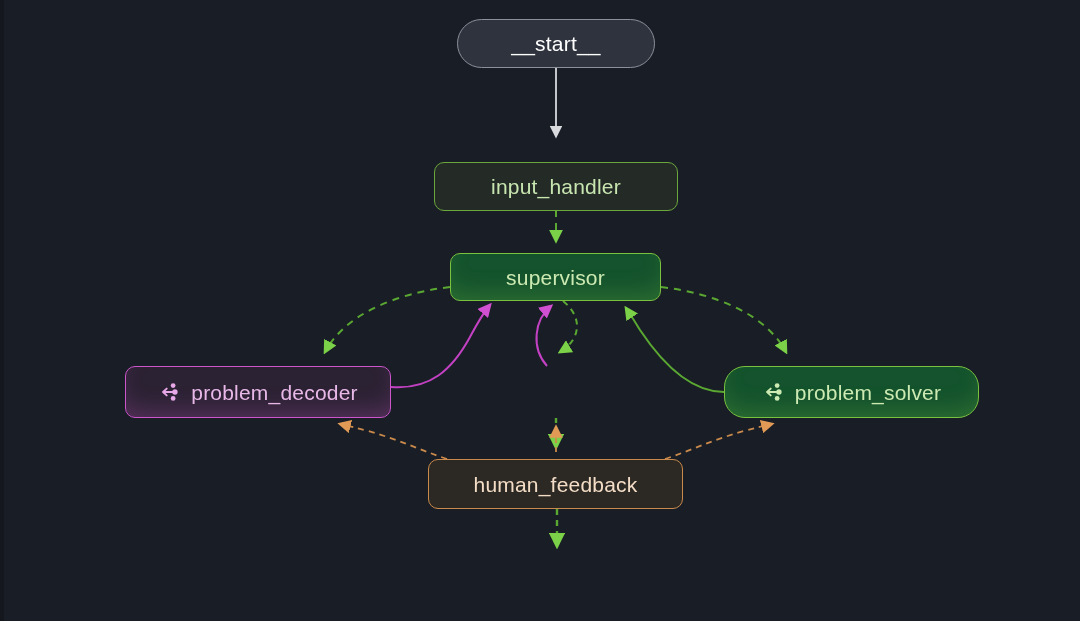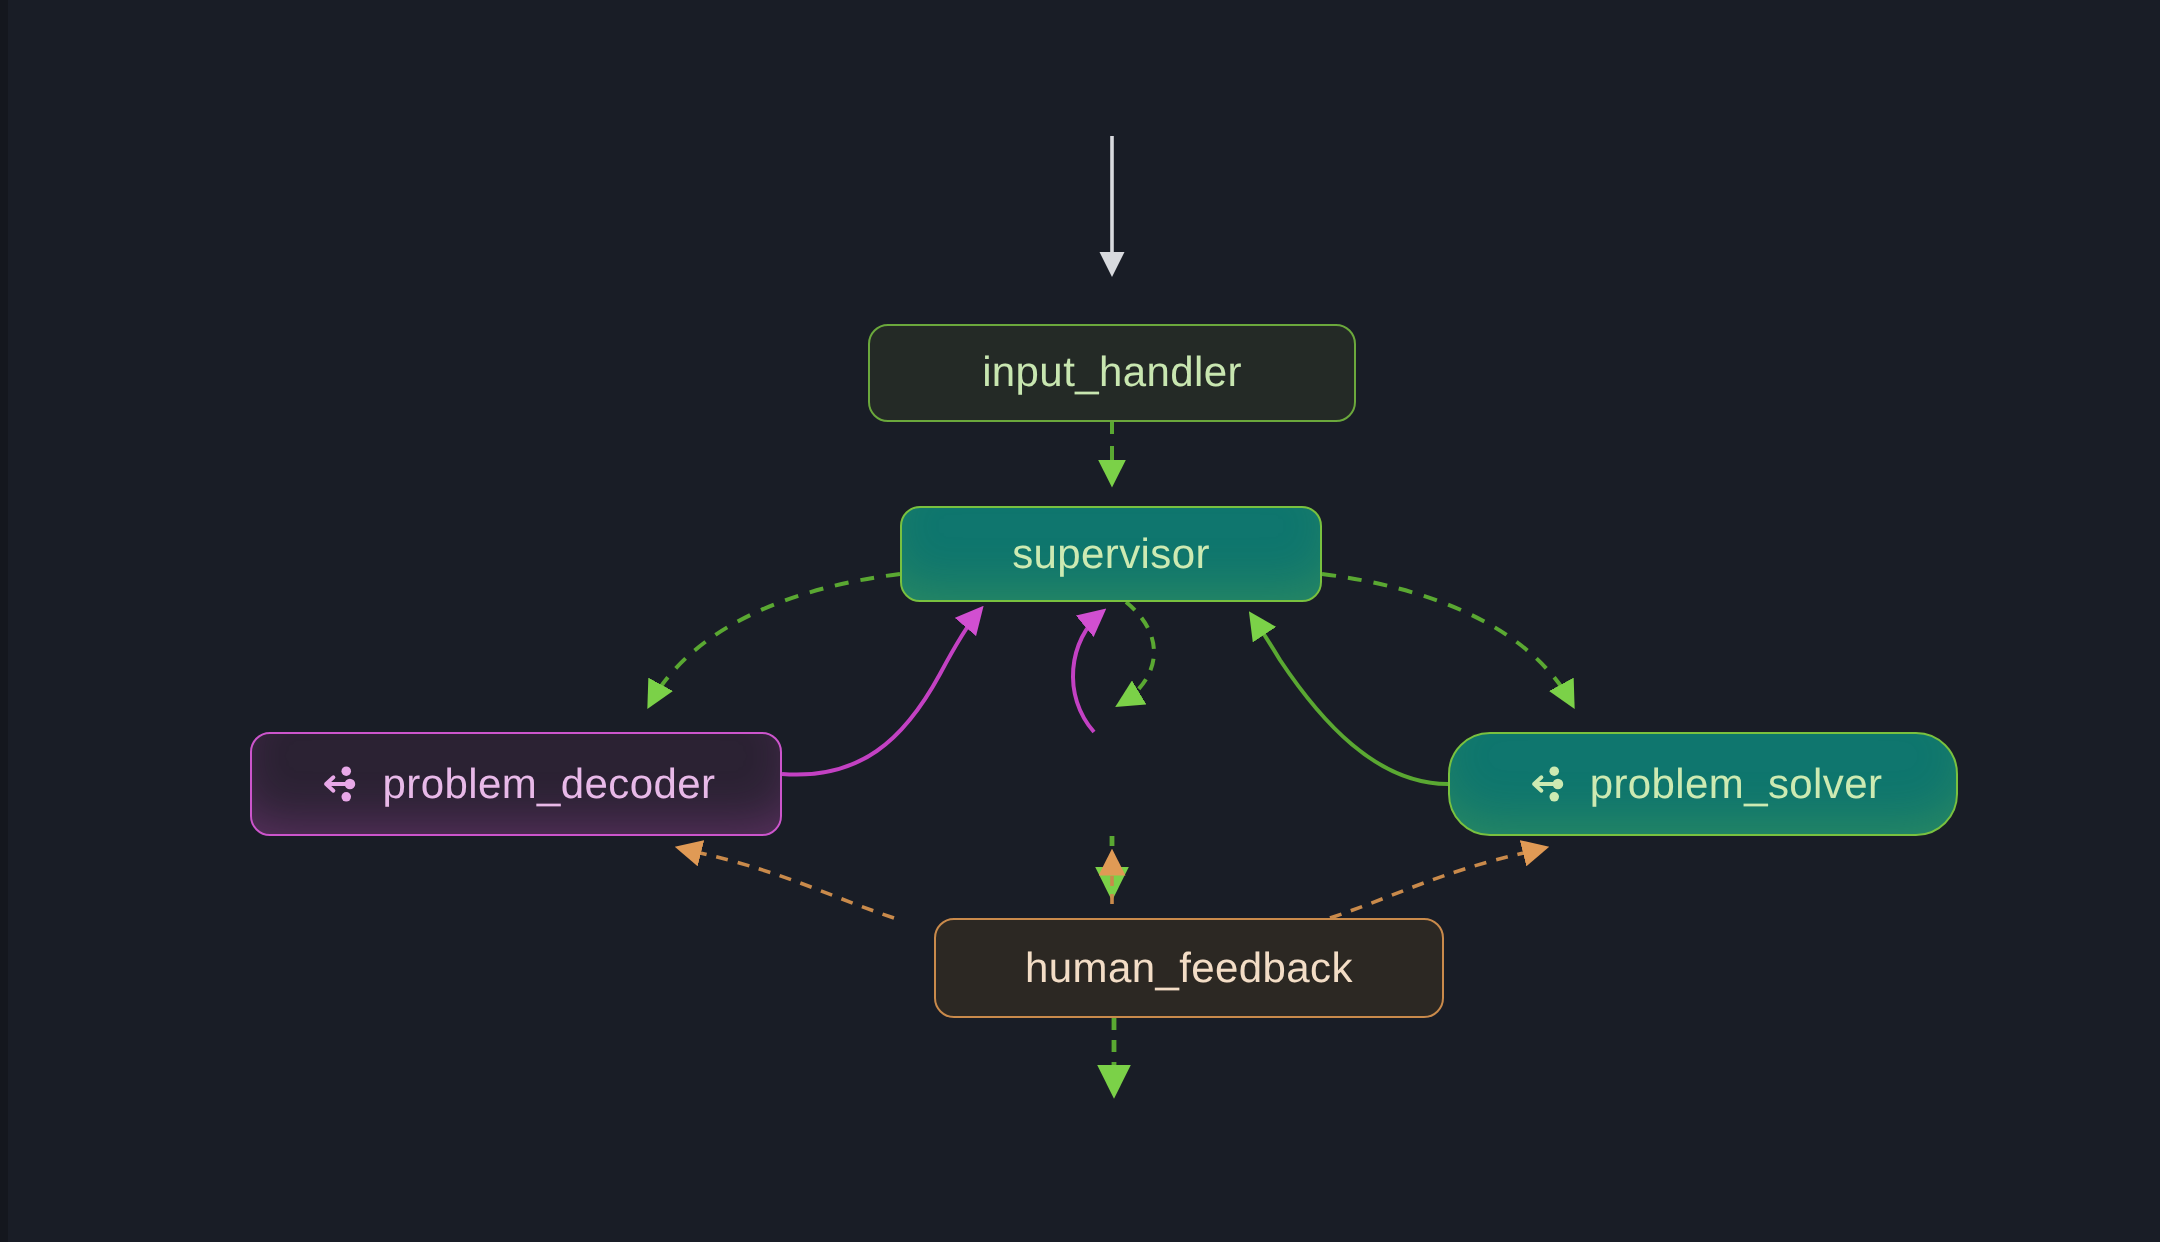--- a/index.html
+++ b/index.html
@@ -52,21 +52,21 @@
     background: #2e333d;
     border: 1.3px solid #8b919b;
     color: #ffffff;
   }
   .node-green {
     background: #242a26;
     border-color: #6ba83c;
     color: #c8e6b0;
   }
   .node-green-strong {
-    background: #0f766e;
+    background: #14532d;
     border-color: #79c13f;
     color: #cdeab2;
     box-shadow: inset 0 -14px 26px -10px rgba(121,193,63,0.28);
   }
   .node-magenta {
     background: #2b2233;
     border-color: #cc55cc;
     color: #e8b9e8;
     box-shadow: inset 0 -14px 26px -10px rgba(204,85,204,0.30);
   }
@@ -128,20 +128,23 @@
 
     <path d="M 447 459 C 420 450, 400 440, 368 431 C 357 428, 348 426, 340 424" fill="none" stroke="#c98a4b" stroke-width="1.8" stroke-dasharray="6 5" marker-end="url(#ar-orange)"></path>
 
     <path d="M 556 452 L 556 427" fill="none" stroke="#c98a4b" stroke-width="1.8" stroke-dasharray="5 4" marker-end="url(#ar-orange)"></path>
 
     <path d="M 665 459 C 692 450, 712 440, 744 431 C 755 428, 764 426, 772 424" fill="none" stroke="#c98a4b" stroke-width="1.8" stroke-dasharray="6 5" marker-end="url(#ar-orange)"></path>
 
     <path d="M 557 509 L 557 546" fill="none" stroke="#5aa832" stroke-width="2.4" stroke-dasharray="6 5" marker-end="url(#ar-green)"></path>
   </svg>
 
+  <div class="node node-terminal" style="left:457px; top:19px; width:198px; height:49px;">
+    <span class="node-label">__start__</span>
+  </div>
 
   <div class="node node-green" style="left:434px; top:162px; width:244px; height:49px;">
     <span class="node-label">input_handler</span>
   </div>
 
   <div class="node node-green-strong" style="left:450px; top:253px; width:211px; height:48px;">
     <span class="node-label">supervisor</span>
   </div>
 
   <div class="node node-magenta" style="left:125px; top:366px; width:266px; height:52px;">
@@ -162,18 +165,18 @@
       <svg viewBox="0 0 24 24" width="22" height="22" xmlns="http://www.w3.org/2000/svg">
         <circle cx="16.5" cy="5" r="2.6" fill="#cdeab2"></circle>
         <circle cx="18.5" cy="12" r="2.9" fill="#cdeab2"></circle>
         <circle cx="16.5" cy="19" r="2.6" fill="#cdeab2"></circle>
         <path d="M 16 12 L 5.5 12 M 5.5 12 L 9.5 8.3 M 5.5 12 L 9.5 15.7" stroke="#cdeab2" stroke-width="2.1" fill="none" stroke-linecap="round" stroke-linejoin="round"></path>
       </svg>
     </span>
     <span class="node-label">problem_solver</span>
   </div>
 
-  <div class="node node-orange" style="left:428px; top:459px; width:255px; height:50px;margin-left:39px;">
+  <div class="node node-orange" style="left:428px; top:459px; width:255px; height:50px;">
     <span class="node-label">human_feedback</span>
   </div>
 
 
 </div>
 
 </body></html>

